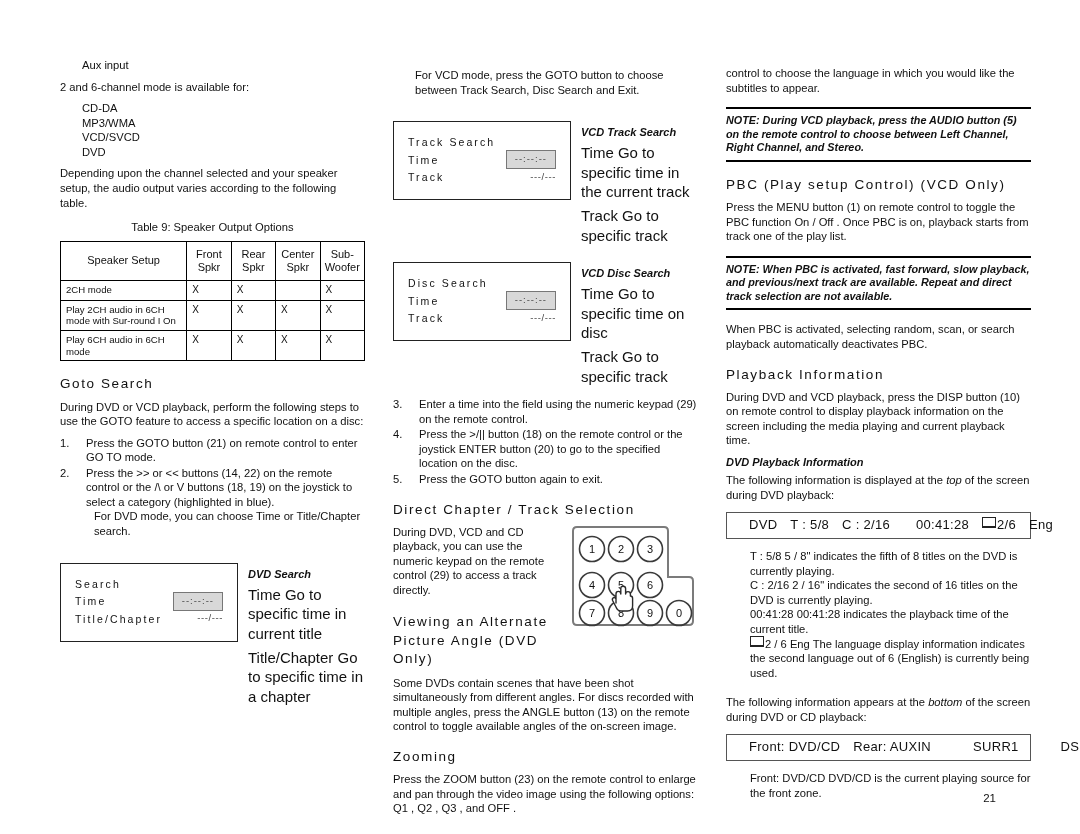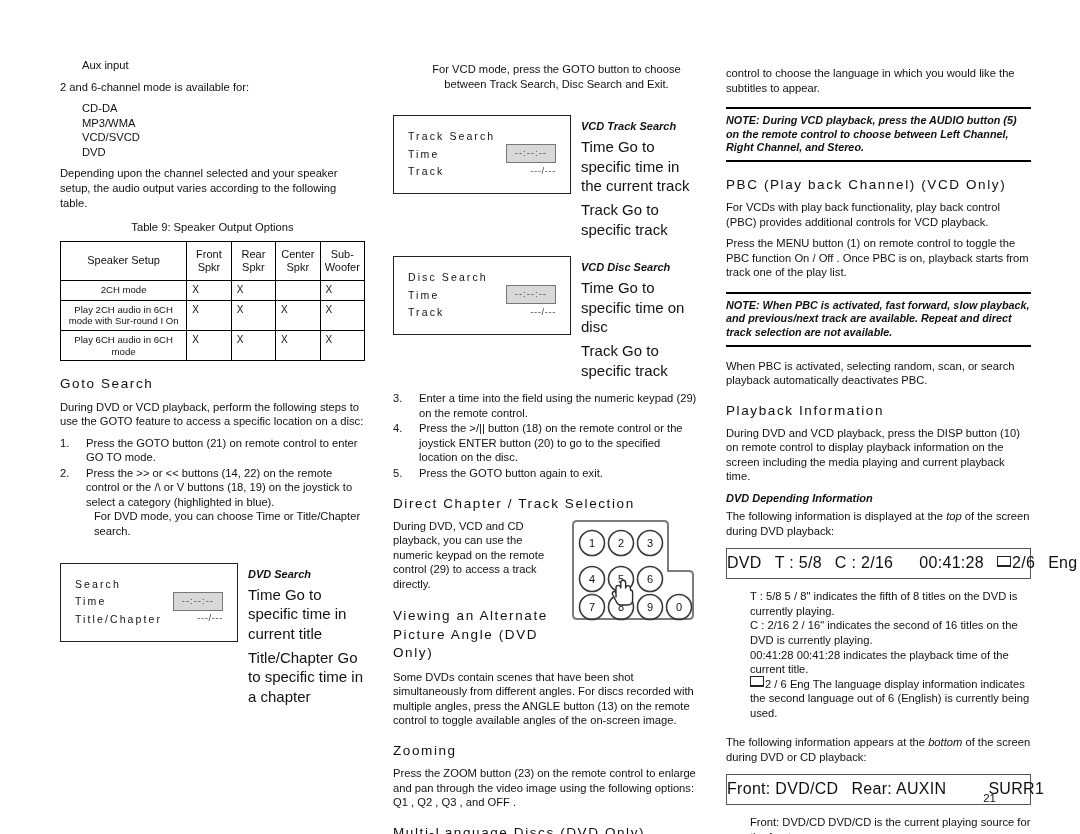--- a/index.html
+++ b/index.html
@@ -60,21 +60,21 @@
     vertical-align:top;
     line-height:1.22;
   }
   table.spk thead th{
     text-align:center;
     vertical-align:middle;
     padding:6px 3px;
     font-size:11px;
   }
   table.spk thead th.first{ }
-  table.spk tbody td.lbl{font-size:9.6px;text-align:center;}
+  table.spk tbody td.lbl{font-size:9.6px;}
   table.spk tbody td.mark{text-align:left;font-size:10px;}
   .col1w{width:44%;}
   .colx{width:14%;}
 
   ol.steps{
     margin:0 0 7px 0;
     padding:0;
     list-style:none;
   }
   ol.steps > li{
@@ -151,23 +151,23 @@
     display:flex;
     align-items:flex-start;
     gap:6px;
   }
   .kpwrap .ktext{flex:1;}
   .kpfig{flex:0 0 130px;position:relative;}
 
   
   .strip{
     border:1px solid #555;
-    padding:4px 0;
+    padding:4px 22px;
     margin:10px 0 10px 0;
-    font-size:16px;
+    font-size:13px;
     letter-spacing:0.3px;
     white-space:nowrap;
   }
   .strip .sp{display:inline-block;width:13px;}
   .strip .sp2{display:inline-block;width:26px;}
   .strip .sp3{display:inline-block;width:42px;}
   .glyph{
     display:inline-block;
     width:12px;height:8px;
     border:1px solid #222;
@@ -280,21 +280,21 @@
           <h3 class="sub" style="margin-top:0">DVD Search</h3>
           <p class="defrow">Time   Go to specific time in current title</p>
           <p class="defrow">Title/Chapter   Go to specific time in a chapter</p>
         </div>
       </div>
 
     </div>
 
     <div class="col">
 
-      <div class="p indent" style="margin-top:4px;text-align:center;">For VCD mode, press the GOTO button to choose between Track Search, Disc Search and Exit.</div>
+      <div class="p indent" style="margin-top:10px;">For VCD mode, press the GOTO button to choose between Track Search, Disc Search and Exit.</div>
 
       <div class="sidebox" style="margin-top:14px;">
         <div class="osdwrap">
           <div class="osd">
             <div class="row">
               <span class="lab">Track Search</span>
             </div>
             <div class="row">
               <span class="lab">Time</span>
               <span class="val box">--:--:--</span>
@@ -406,36 +406,35 @@
     <div class="col">
 
       <div class="p" style="margin-top:8px;">control to choose the language in which you would like the subtitles to appear.</div>
 
       <div class="note">
         <div class="rule"></div>
         <div class="body">NOTE: During VCD playback, press the AUDIO button (5) on the remote control to choose between Left Channel, Right Channel, and Stereo.</div>
         <div class="rule"></div>
       </div>
 
-      <h2 class="sec">PBC (Play back Channel) (VCD Only)</h2>
-      <div class="p">For VCDs with play back functionality, play back control (PBC) provides additional controls for VCD playback.</div>
+      <h2 class="sec">PBC (Play setup Control) (VCD Only)</h2>
       <div class="p">Press the MENU button (1) on remote control to toggle the PBC function  On / Off . Once PBC is on, playback starts from track one of the play list.</div>
 
       <div class="note">
         <div class="rule"></div>
         <div class="body">NOTE: When PBC is activated, fast forward, slow playback, and previous/next track are available. Repeat and direct track selection are not available.</div>
         <div class="rule"></div>
       </div>
 
       <div class="p">When PBC is activated, selecting random, scan, or search playback automatically deactivates PBC.</div>
 
       <h2 class="sec">Playback Information</h2>
       <div class="p">During DVD and VCD playback, press the DISP button (10) on remote control to display playback information on the screen including the media playing and current playback time.</div>
 
-      <h3 class="sub">DVD Depending Information</h3>
+      <h3 class="sub">DVD Playback Information</h3>
       <div class="p">
         <span>The following information is displayed at the </span><span class="italic">top</span><span> of the screen during DVD playback:</span>
       </div>
 
       <div class="strip">
         <span>DVD</span><span class="sp"></span><span>T : 5/8</span><span class="sp"></span><span>C : 2/16</span><span class="sp2"></span><span>00:41:28</span><span class="sp"></span><span class="glyph"></span><span>2/6</span><span class="sp"></span><span>Eng</span>
       </div>
 
       <div class="p indent2" style="margin-bottom:0">T : 5/8    5 / 8" indicates the fifth of 8 titles on the DVD is currently playing.</div>
       <div class="p indent2" style="margin-bottom:0">C : 2/16    2 / 16" indicates the second of 16 titles on the DVD is currently playing.</div>

